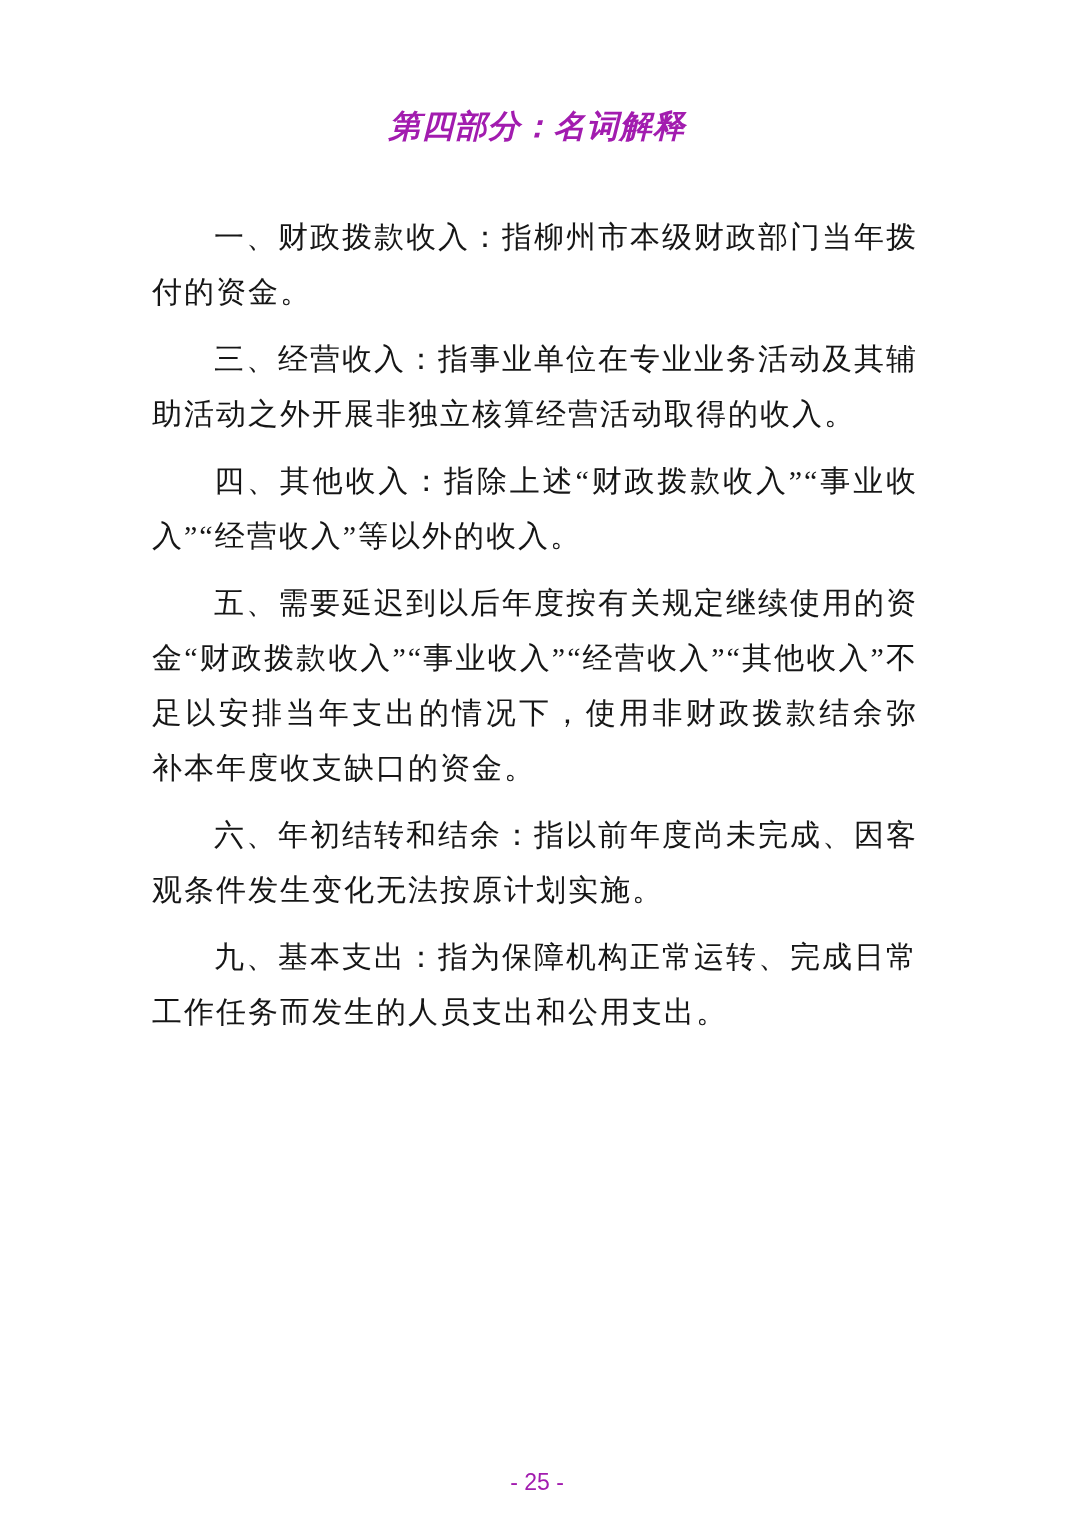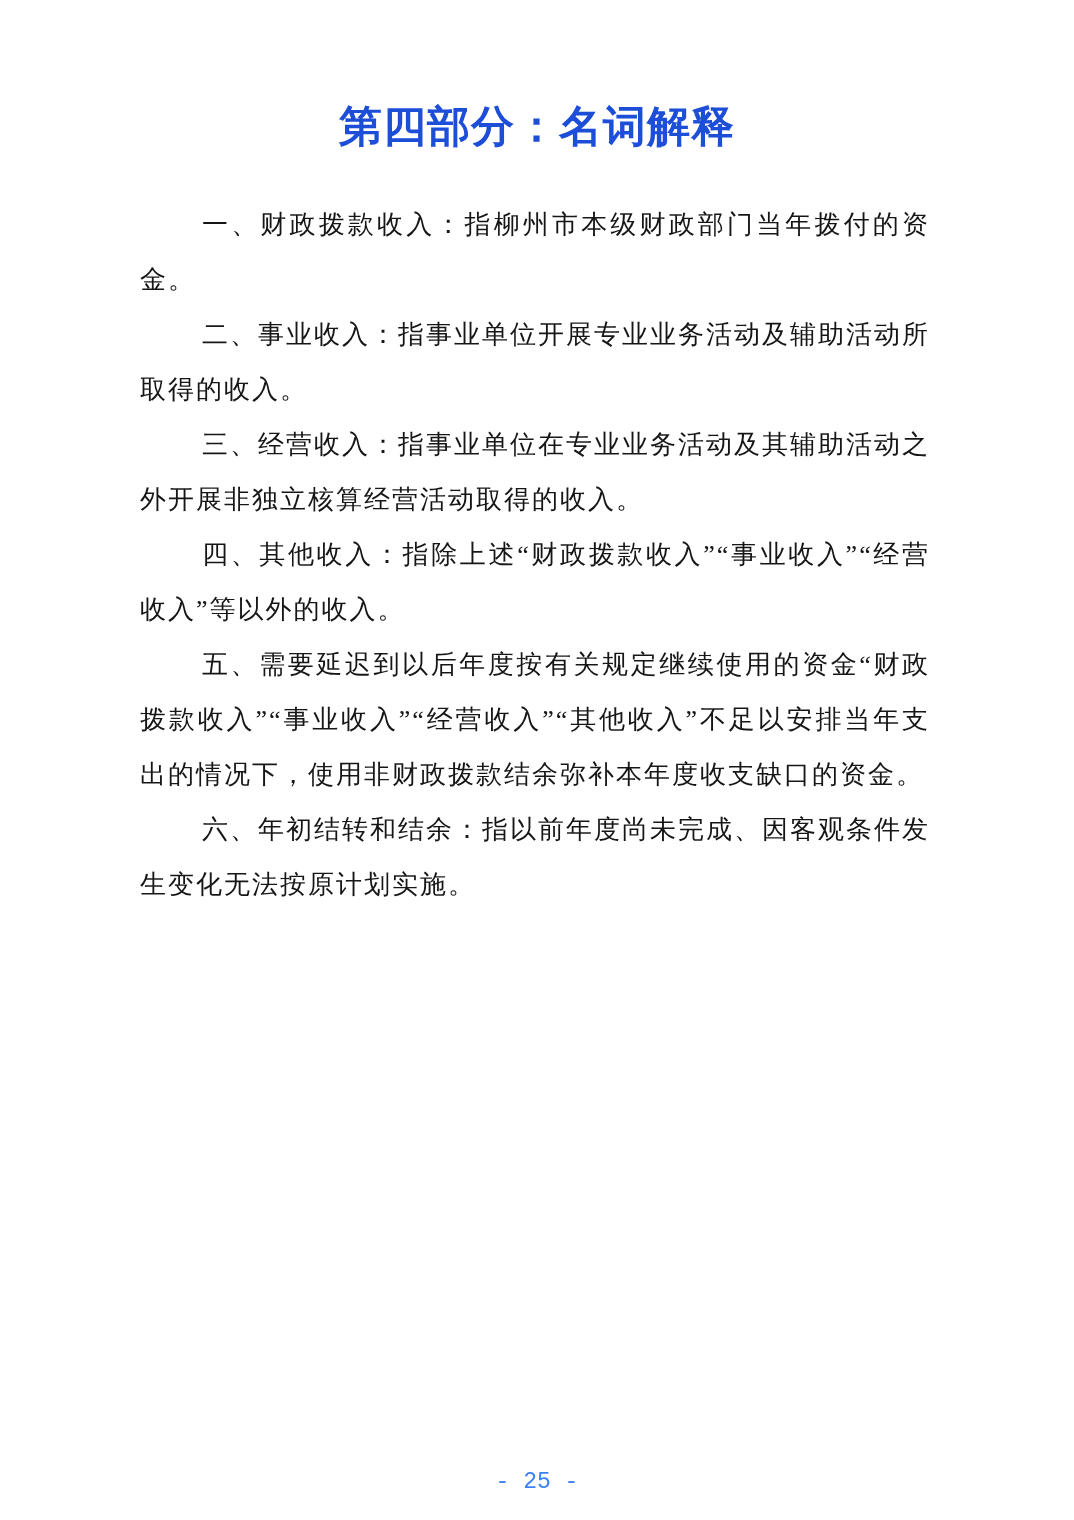--- a/index.html
+++ b/index.html
@@ -16,65 +16,66 @@
   }
   .doc-title {
     position: absolute;
     top: 96px;
     left: 0;
     width: 100%;
     margin: 0;
     text-align: center;
     font-family: "Liberation Sans", "DejaVu Sans", sans-serif;
     font-weight: 700;
-    font-size: 43px;
+    font-size: 32px;
     line-height: 60px;
     letter-spacing: 1px;
-    color: #1d4ed8;
+    color: #a21caf;
+    font-style: italic;
   }
   .doc-content {
     position: absolute;
     top: 197px;
     left: 140px;
     width: 790px;
     color: #161616;
     font-family: "Liberation Serif", "DejaVu Serif", serif;
   }
   .doc-content p {
-    margin: 0;
-    font-size: 26px;
+    margin: 12px;
+    font-size: 30px;
     line-height: 55px;
     letter-spacing: 2px;
     text-align: justify;
     text-align-last: left;
     text-indent: 62px;
   }
   .page-footer {
     position: absolute;
     top: 1468px;
     left: 0;
     width: 100%;
     text-align: center;
-    font-family: Liberation Mono, monospace;
+    font-family: Liberation Sans, sans-serif;
     font-size: 23px;
     line-height: 28px;
-    color: #3b82f6;
+    color: #a21caf;
   }
 </style>
 </head>
 <body>
 
 <div class="page">
 
   <h1 class="doc-title">第四部分：名词解释</h1>
 
   <div class="doc-content">
     <p>一、财政拨款收入：指柳州市本级财政部门当年拨付的资金。</p>
-    <p>二、事业收入：指事业单位开展专业业务活动及辅助活动所取得的收入。</p>
     <p>三、经营收入：指事业单位在专业业务活动及其辅助活动之外开展非独立核算经营活动取得的收入。</p>
     <p>四、其他收入：指除上述“财政拨款收入”“事业收入”“经营收入”等以外的收入。</p>
     <p>五、需要延迟到以后年度按有关规定继续使用的资金“财政拨款收入”“事业收入”“经营收入”“其他收入”不足以安排当年支出的情况下，使用非财政拨款结余弥补本年度收支缺口的资金。</p>
     <p>六、年初结转和结余：指以前年度尚未完成、因客观条件发生变化无法按原计划实施。</p>
+    <p>九、基本支出：指为保障机构正常运转、完成日常工作任务而发生的人员支出和公用支出。</p>
   </div>
 
   <div class="page-footer">- 25 -</div>
 
 </div>
 
 </body></html>

